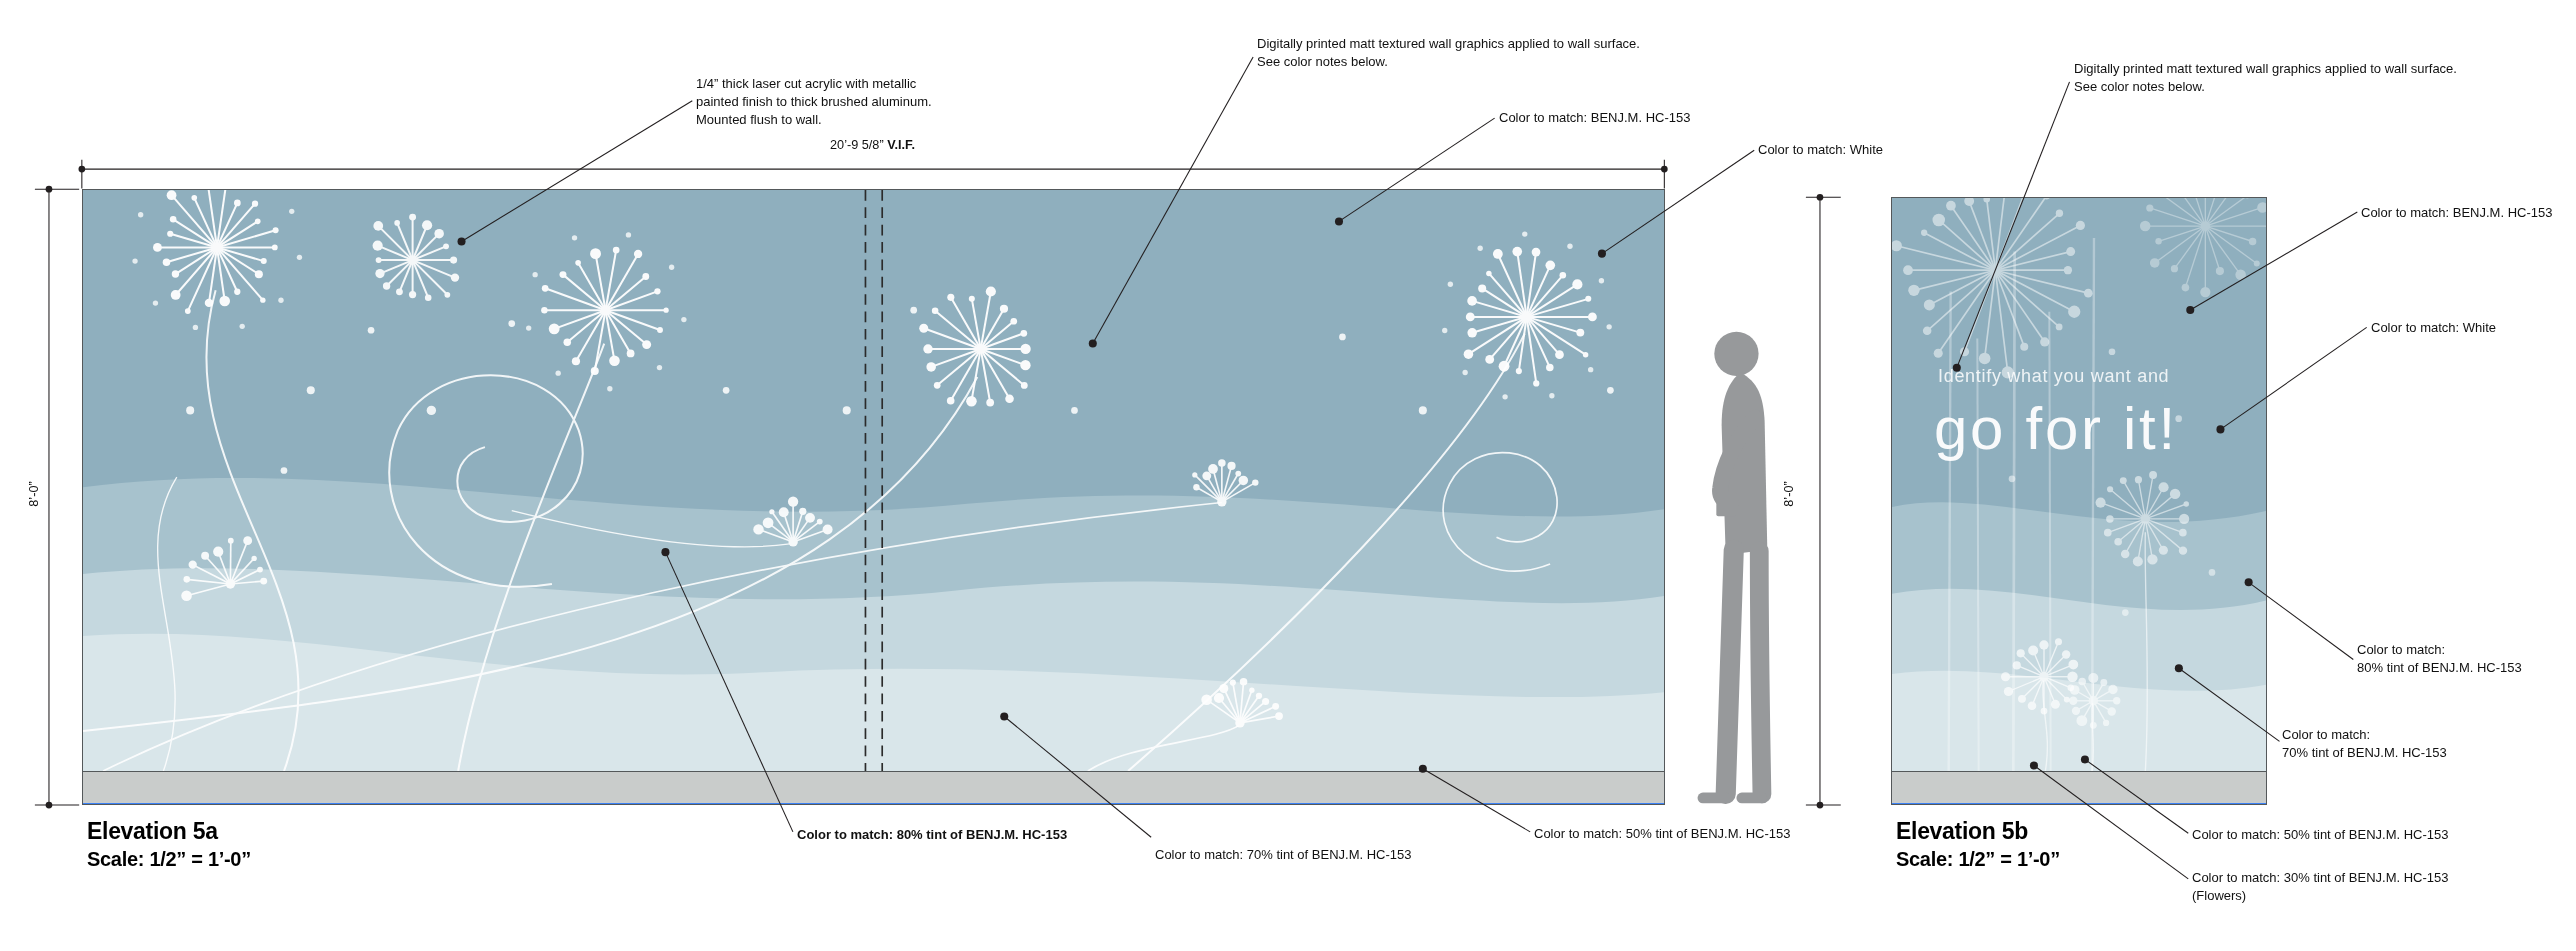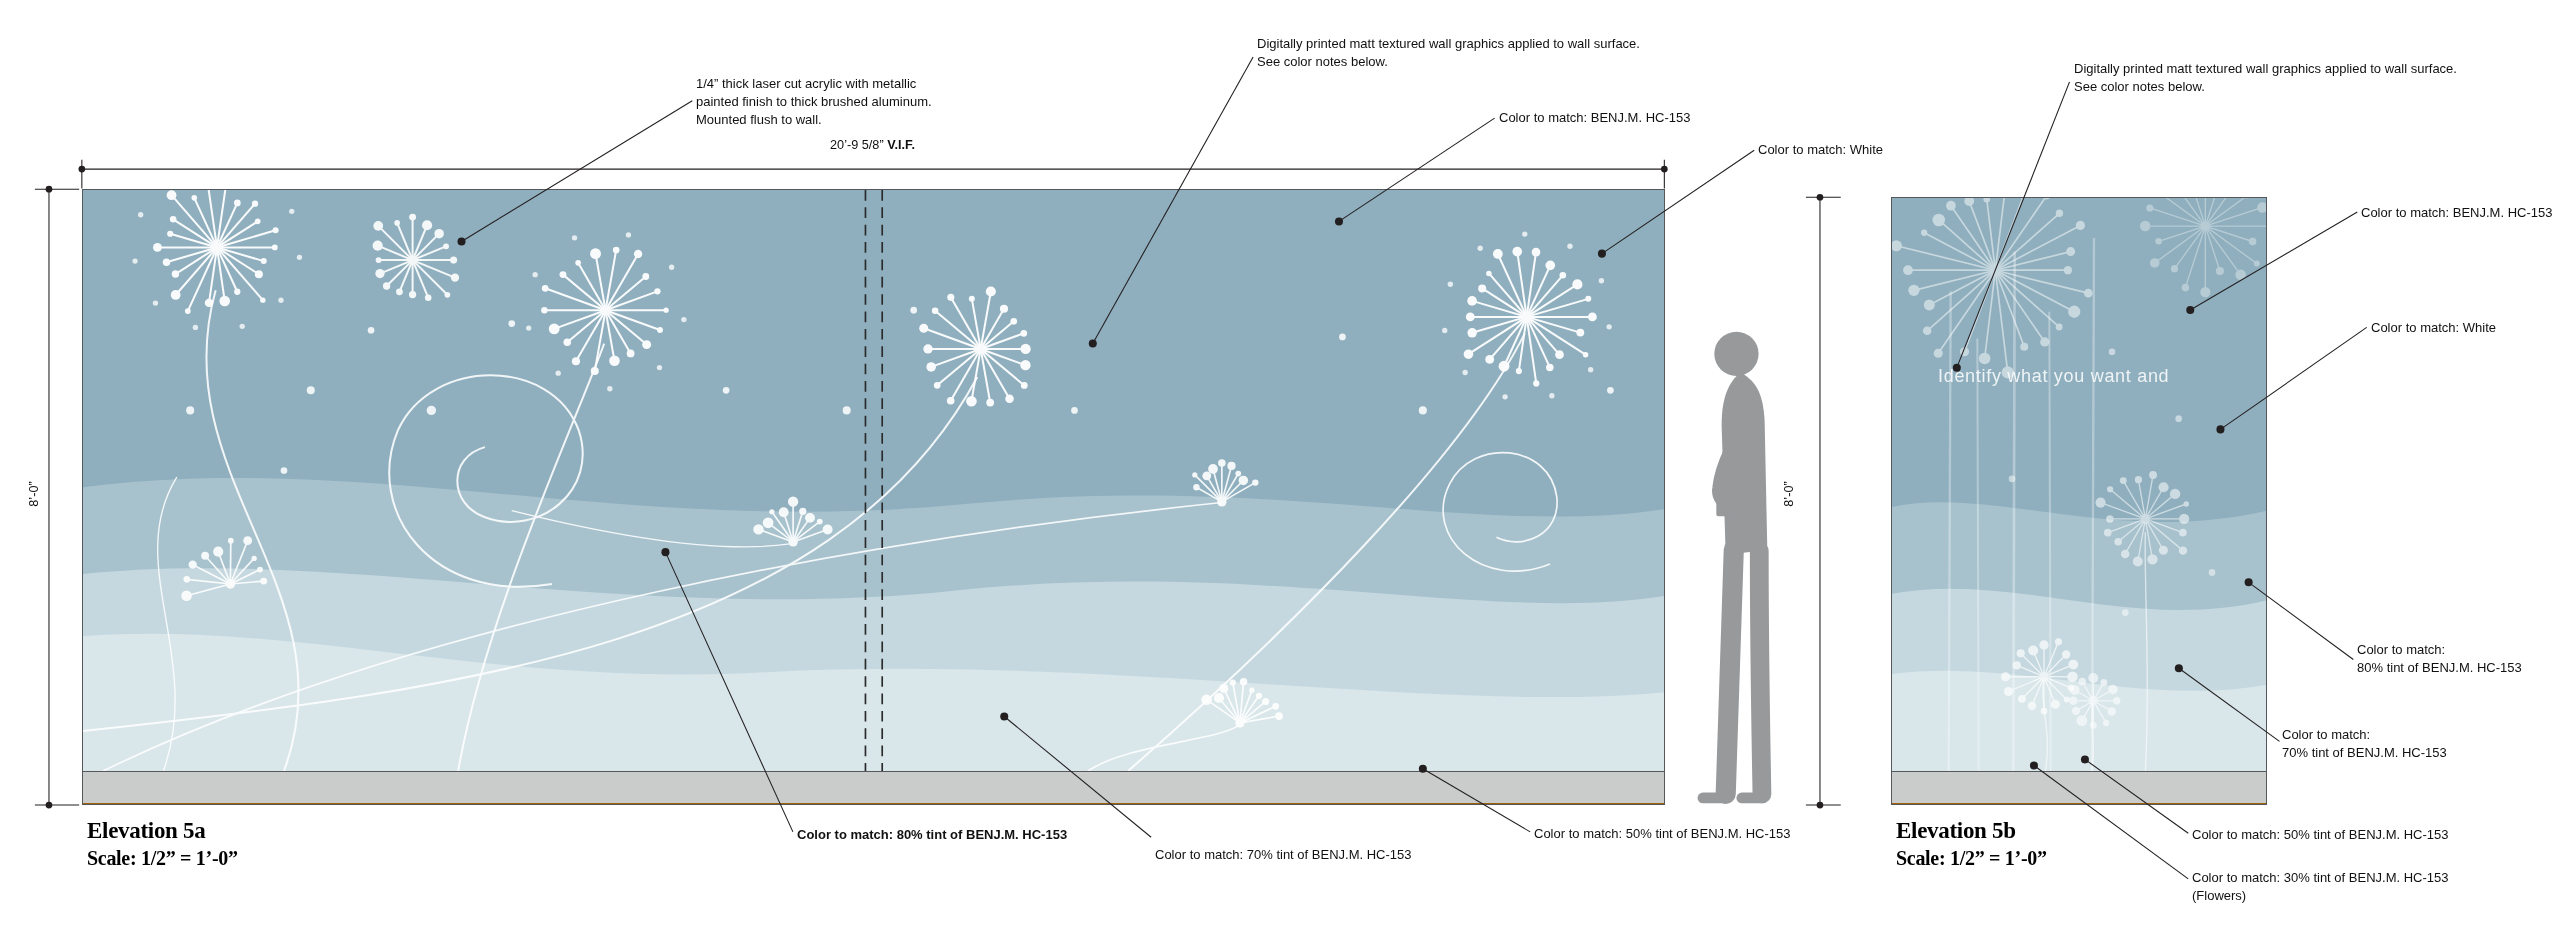--- a/index.html
+++ b/index.html
@@ -1,35 +1,35 @@
 <!DOCTYPE html>
 <html style="font-size:10.7px"><head>
 <meta charset="utf-8">
 <style>
   html,body{margin:0;padding:0;}
   body{width:2576px;height:952px;position:relative;background:#ffffff;
        font-family:"Liberation Sans",sans-serif;color:#1a1a1a;overflow:hidden;}
 
-  .panel{position:absolute;box-sizing:border-box;border:1.3px solid #54585a;background:#a16207;}
+  .panel{position:absolute;box-sizing:border-box;border:1.3px solid #54585a;background:#3b82f6;}
   .panel svg.art{display:block;width:100%;}
   .baseboard{box-sizing:border-box;height:32px;background:#C9CCCB;border-top:1.3px solid #54585a;}
 
   #panel-5a{left:82px;top:189px;width:1583px;height:616px;}
   #panel-5a svg.art{height:581px;}
   #panel-5b{left:1891px;top:197px;width:376px;height:608px;}
   #panel-5b svg.art{height:573px;}
 
   .note{position:absolute;font-size:13px;line-height:1.4;color:#111;}
   .note div{white-space:nowrap;}
 
   .dimlabel{position:absolute;font-size:12.7px;color:#111;white-space:nowrap;}
   .dimlabel b{font-weight:700;}
   .vert{width:67px;text-align:center;transform:rotate(-90deg);}
 
-  .elev{position:absolute;color:#000;font-family:Liberation Serif, serif;}
+  .elev{position:absolute;color:#000;}
   .elev .t{font-size:23px;font-weight:700;letter-spacing:-0.3px;}
   .elev .s{font-size:20px;font-weight:700;letter-spacing:-0.3px;margin-top:2.7px;}
 
   .walltext1{position:absolute;left:46px;top:168px;font-size:18px;color:#fff;opacity:.85;
              letter-spacing:0.7px;white-space:nowrap;}
   .walltext2{position:absolute;left:42px;top:196px;font-size:60px;font-weight:300;color:#fff;
              opacity:.95;letter-spacing:2.7px;white-space:nowrap;}
 
   #figure{position:absolute;left:1676px;top:327px;width:137px;height:483px;}
   #overlay{position:absolute;left:0;top:0;width:2576px;height:952px;pointer-events:none;}
@@ -624,20 +624,21 @@
         </g>
         <circle cx="330" cy="230" r="5" fill="#fff" opacity="0.5"></circle>
         <circle cx="430" cy="330" r="5" fill="#fff" opacity="0.5"></circle>
         <circle cx="180" cy="420" r="5" fill="#fff" opacity="0.5"></circle>
         <circle cx="350" cy="620" r="5" fill="#fff" opacity="0.5"></circle>
         <circle cx="480" cy="560" r="5" fill="#fff" opacity="0.5"></circle>
       </g>
   </svg>
   <div class="baseboard"></div>
   <div class="walltext1">Identify what you want and</div>
+  <div class="walltext2">go for it!</div>
 </div>
 
 <svg id="figure" viewBox="0 0 204 720">
   <g fill="#97999B" stroke="#97999B" stroke-linecap="round">
     <circle cx="90" cy="40" r="33" stroke="none"></circle>
     <path d="M96,68 C122,82 130,104 132,140 L136,332 L74,340 L68,150 C67,108 78,82 96,68 Z" stroke="none"></path>
     <path d="M118,135 C90,165 70,205 66,240 C64,252 70,260 82,262" fill="none" stroke-width="24"></path>
     <rect x="60" y="246" width="30" height="36" rx="3" stroke="none"></rect>
     <path d="M86,332 C81,460 77,580 74,696" fill="none" stroke-width="30"></path>
     <path d="M124,334 C124,470 126,590 128,696" fill="none" stroke-width="28"></path>

